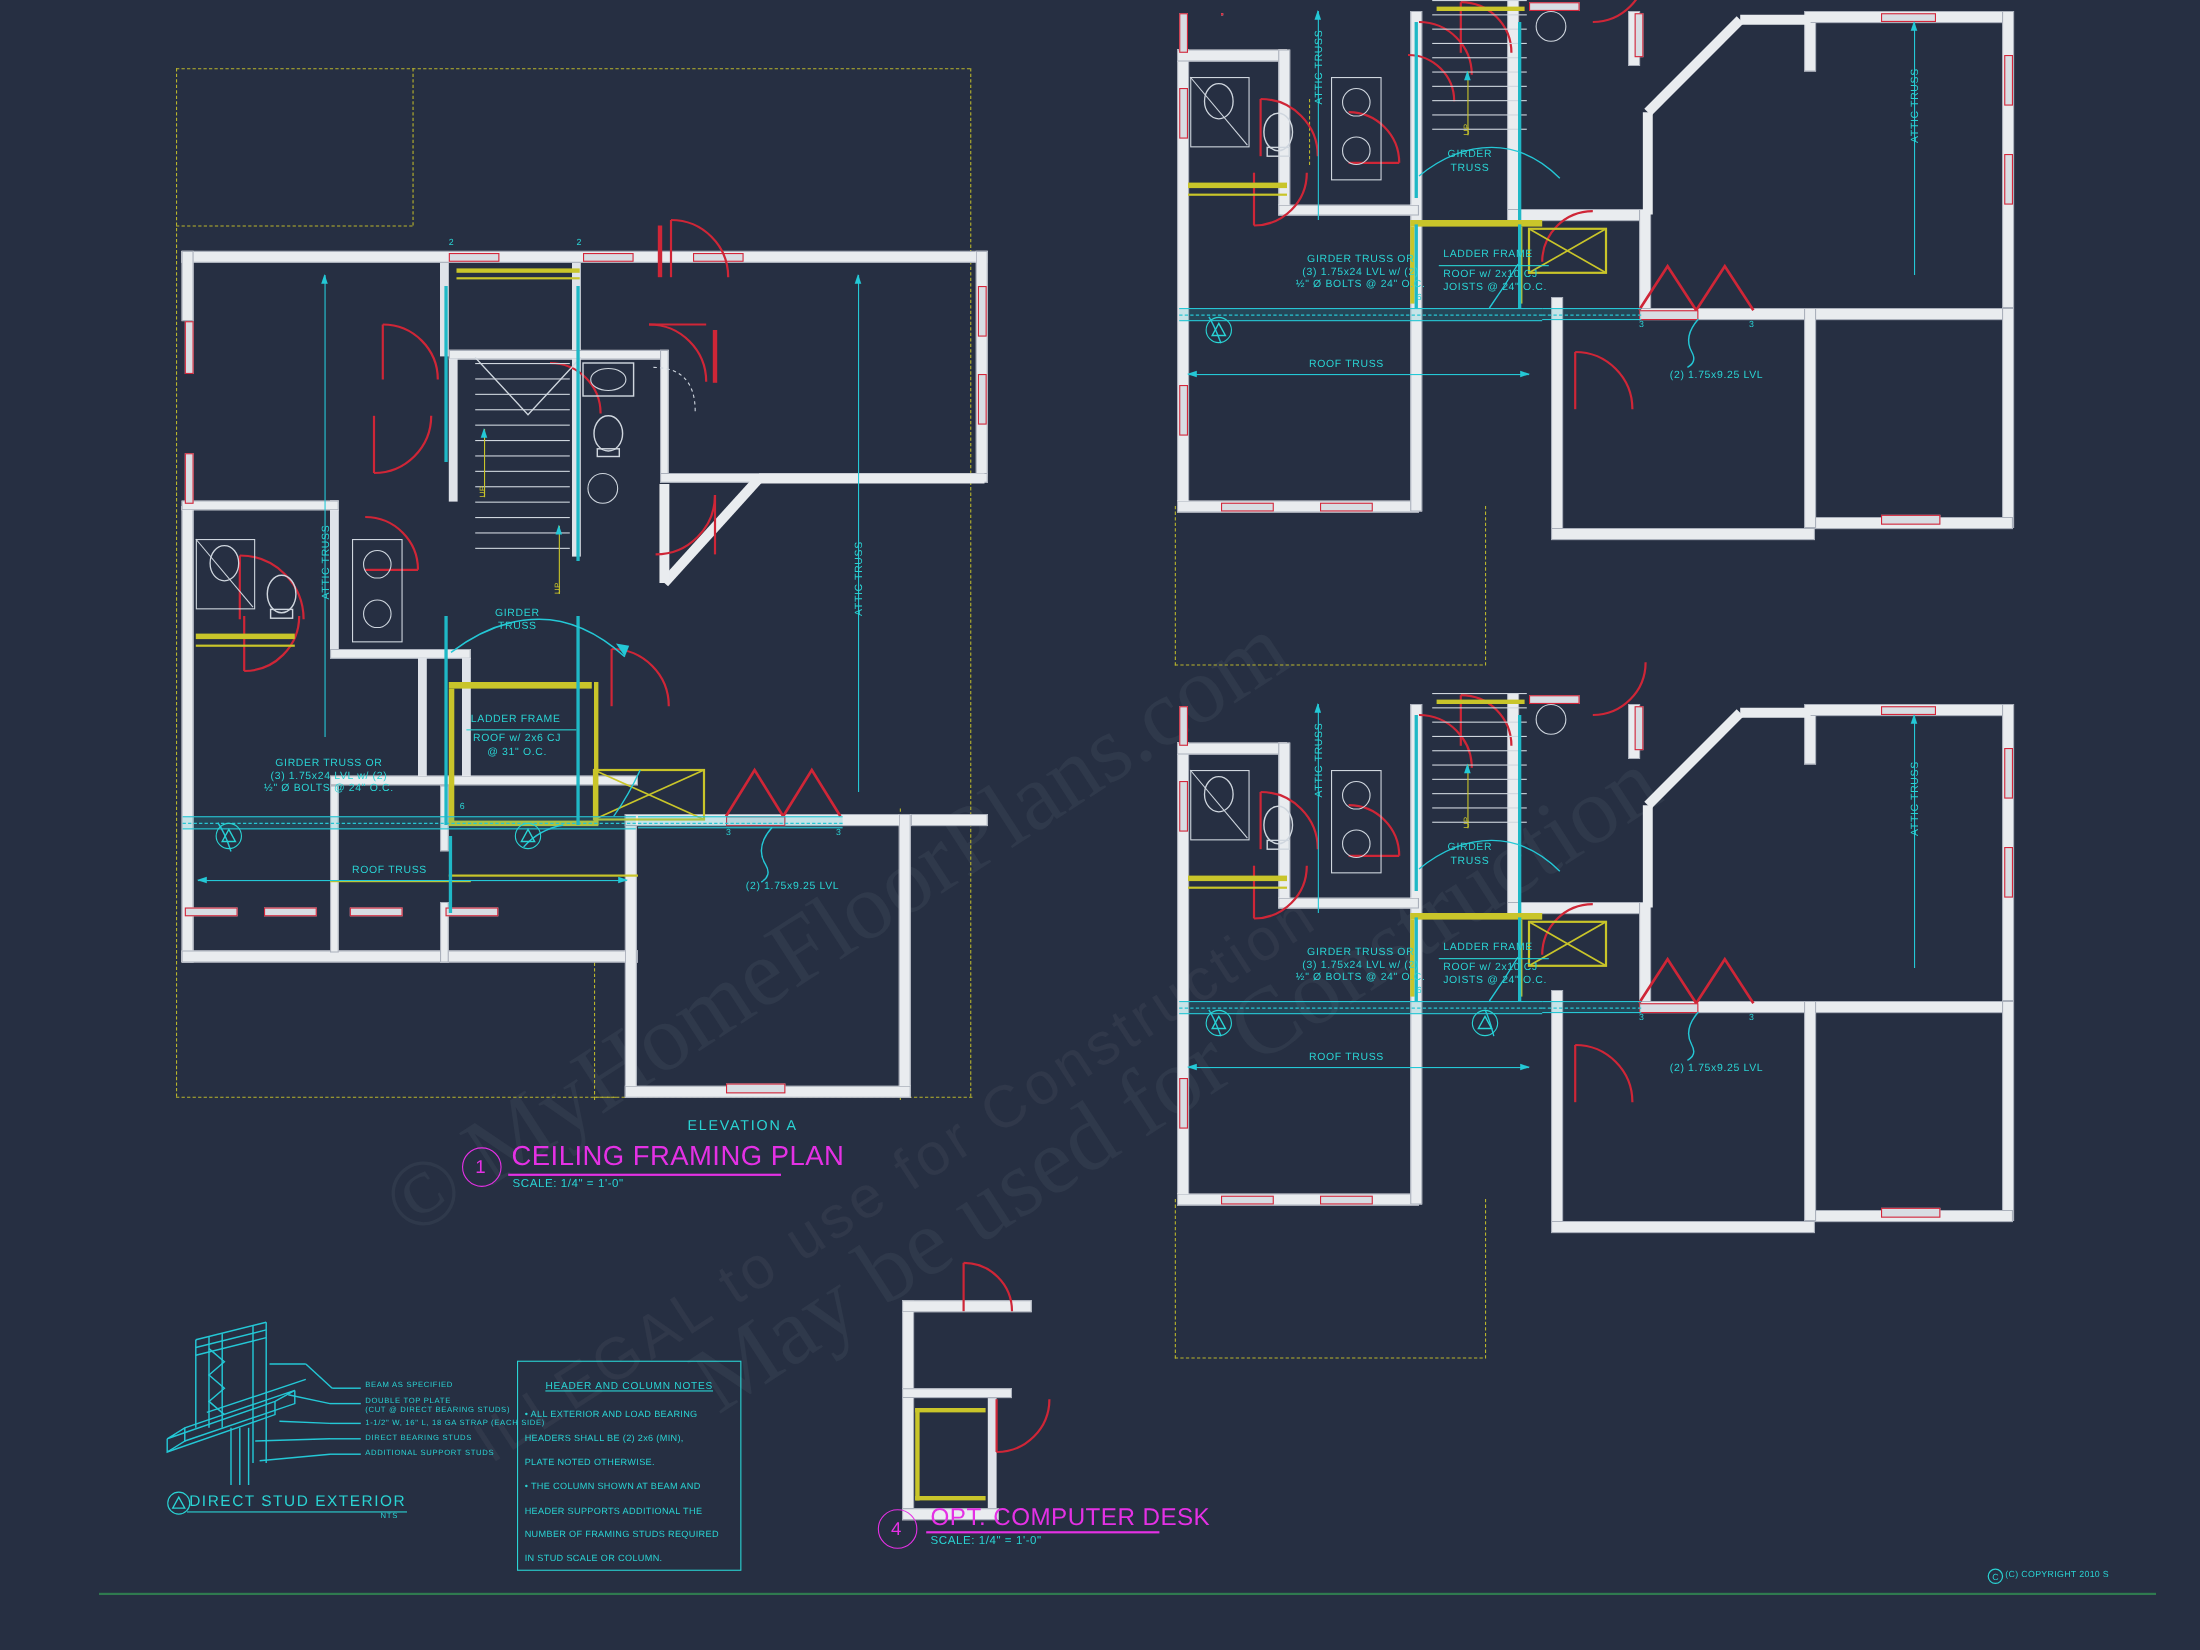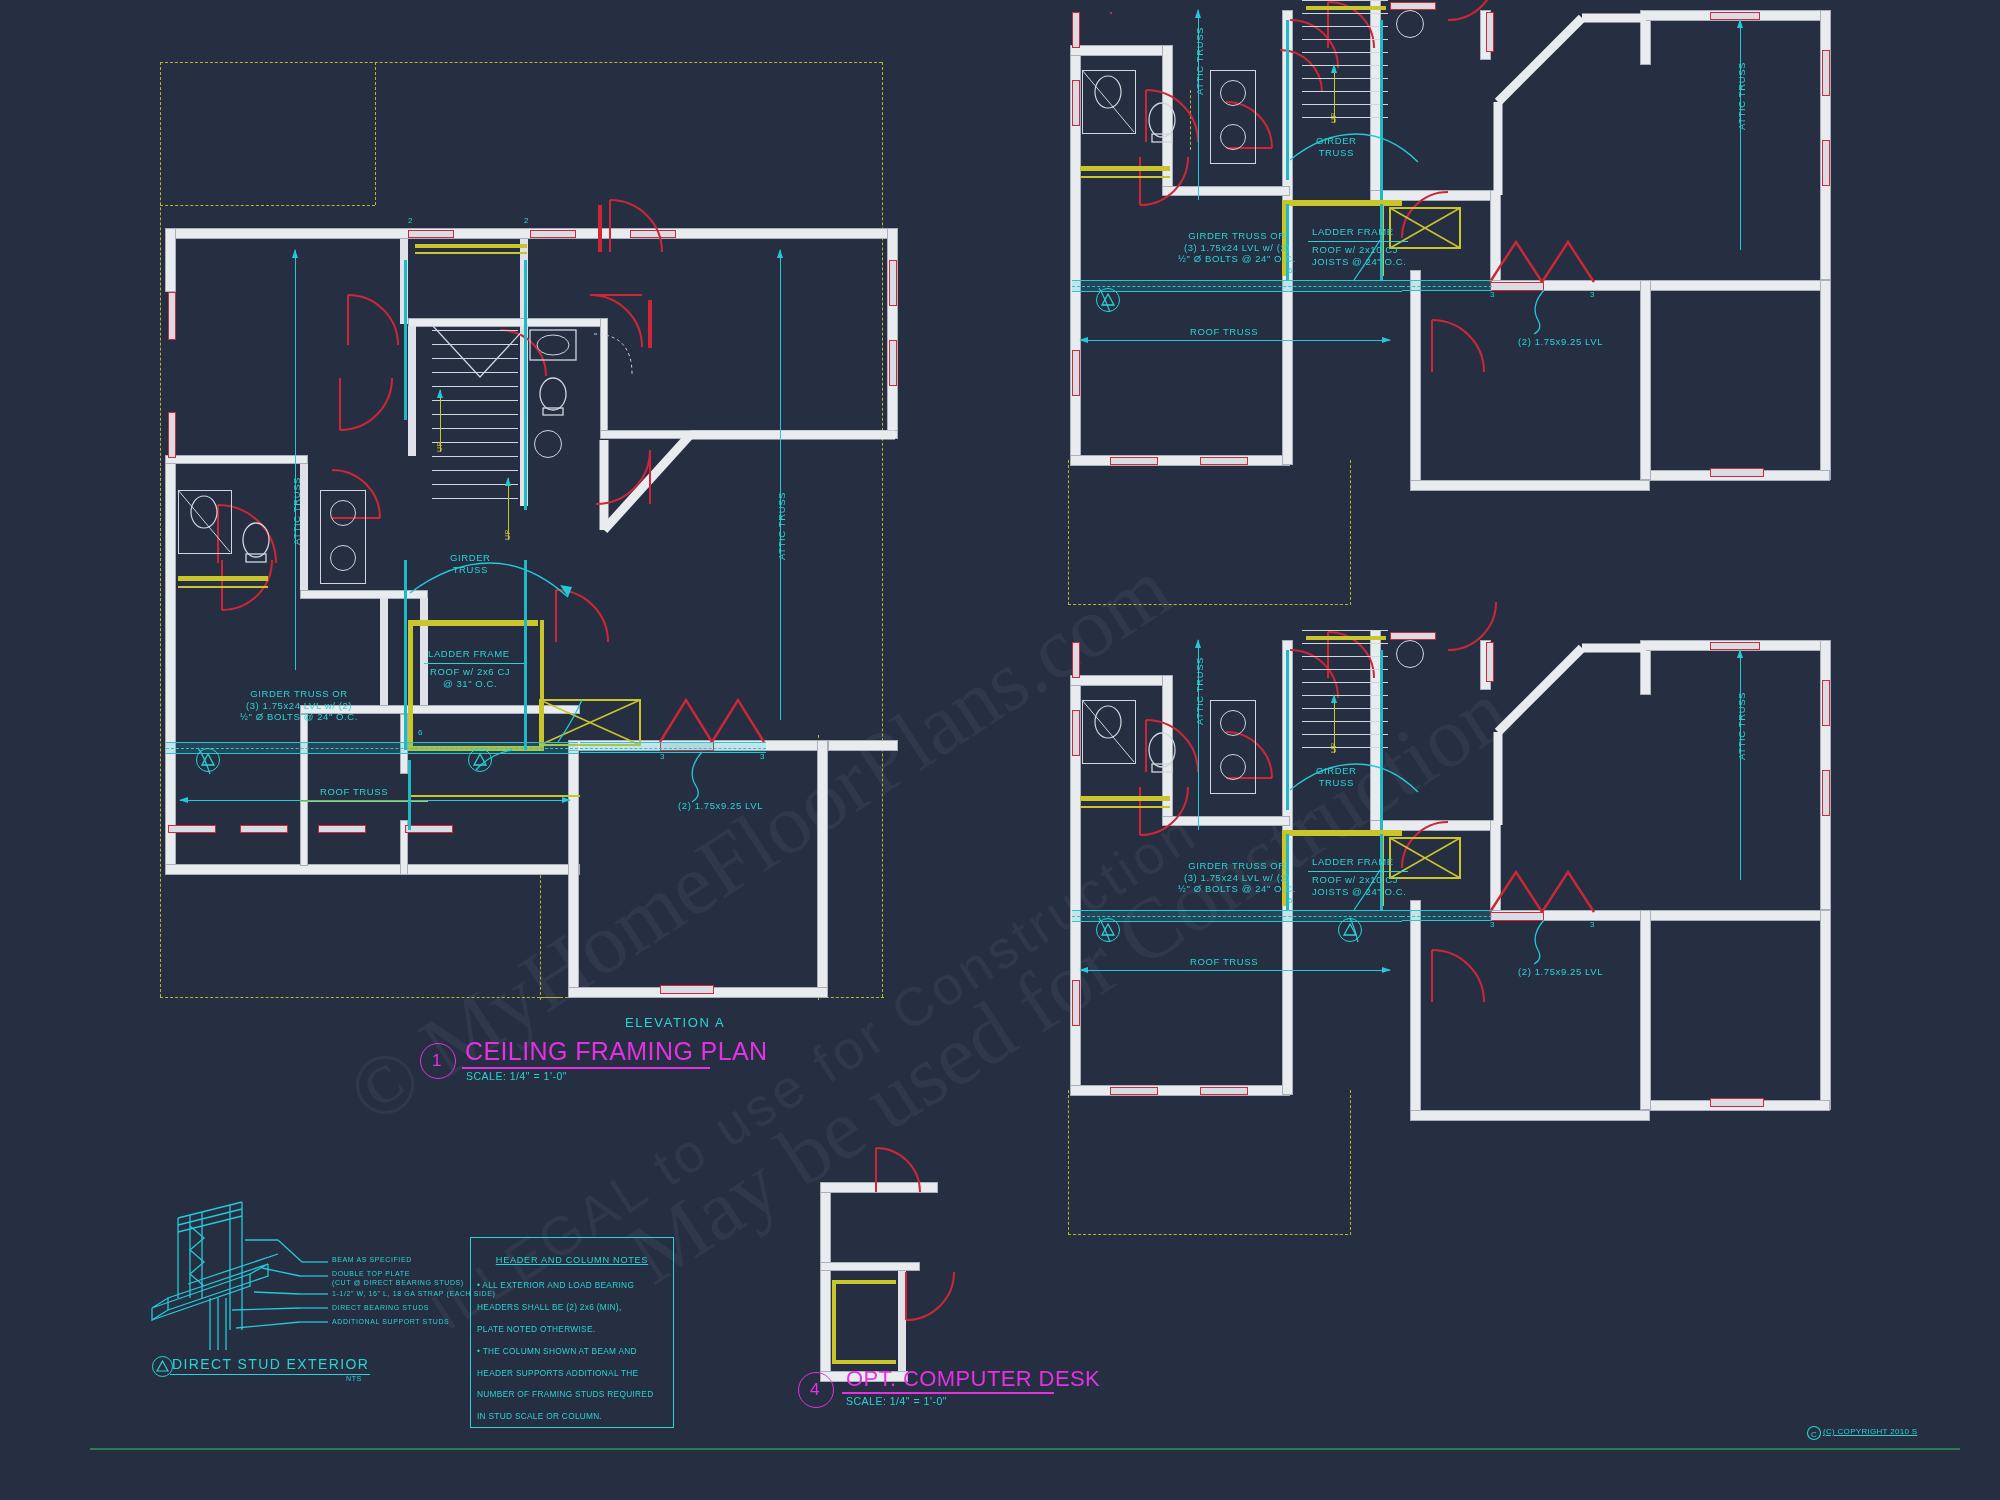--- a/index.html
+++ b/index.html
@@ -43,21 +43,21 @@
      font-size:8.3px;line-height:1.32;letter-spacing:.3px;padding:5px 6px;white-space:pre-line;}
   .notebox .nb-t{display:block;text-align:center;font-size:9.2px;letter-spacing:.7px;
      text-decoration:underline;margin-bottom:3px;}
 
   .wm{position:absolute;color:rgba(226,232,240,.055);font-family:"Liberation Serif",serif;
       white-space:nowrap;pointer-events:none;}
   .wm2{position:absolute;color:rgba(226,232,240,.05);font-family:"Liberation Sans",sans-serif;
       white-space:nowrap;pointer-events:none;}
 
   .greenline{position:absolute;height:1.5px;background:#2f7a4f;}
-  .copyr{position:absolute;color:#2ad4d4;font-size:8px;letter-spacing:.3px;white-space:nowrap;text-decoration:underline;}
+  .copyr{position:absolute;color:#2ad4d4;font-size:8px;letter-spacing:.3px;white-space:nowrap;}
 
   .arrowline{position:absolute;height:1.4px;background:#24c8d6;}
   .arrowL:before{content:"";position:absolute;left:-1px;top:-3px;border-top:3.5px solid transparent;
      border-bottom:3.5px solid transparent;border-right:9px solid #24c8d6;}
   .arrowR:after{content:"";position:absolute;right:-1px;top:-3px;border-top:3.5px solid transparent;
      border-bottom:3.5px solid transparent;border-left:9px solid #24c8d6;}
   .vline{position:absolute;width:1.4px;background:#24c8d6;}
   .vline.arrTop:before{content:"";position:absolute;left:-3px;top:-1px;border-left:3.5px solid transparent;
      border-right:3.5px solid transparent;border-bottom:9px solid #24c8d6;}
 

